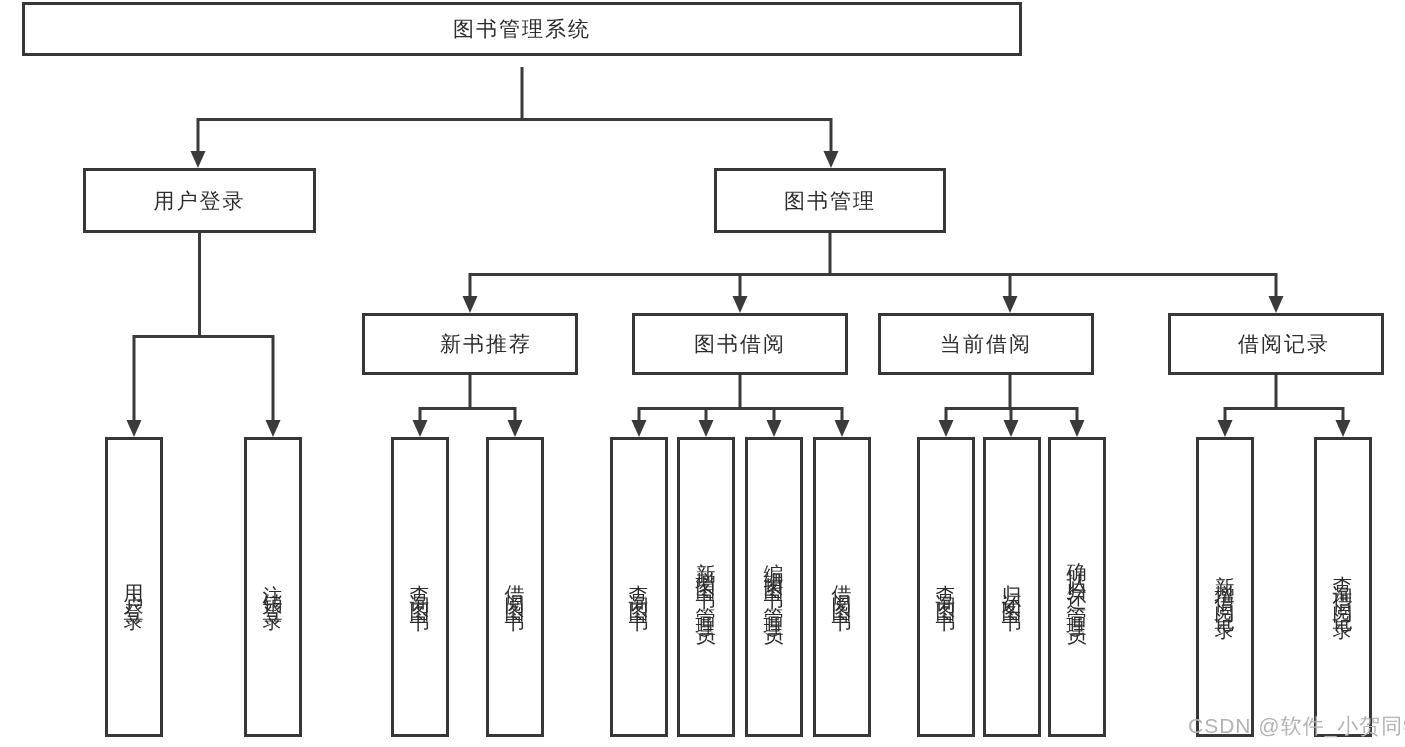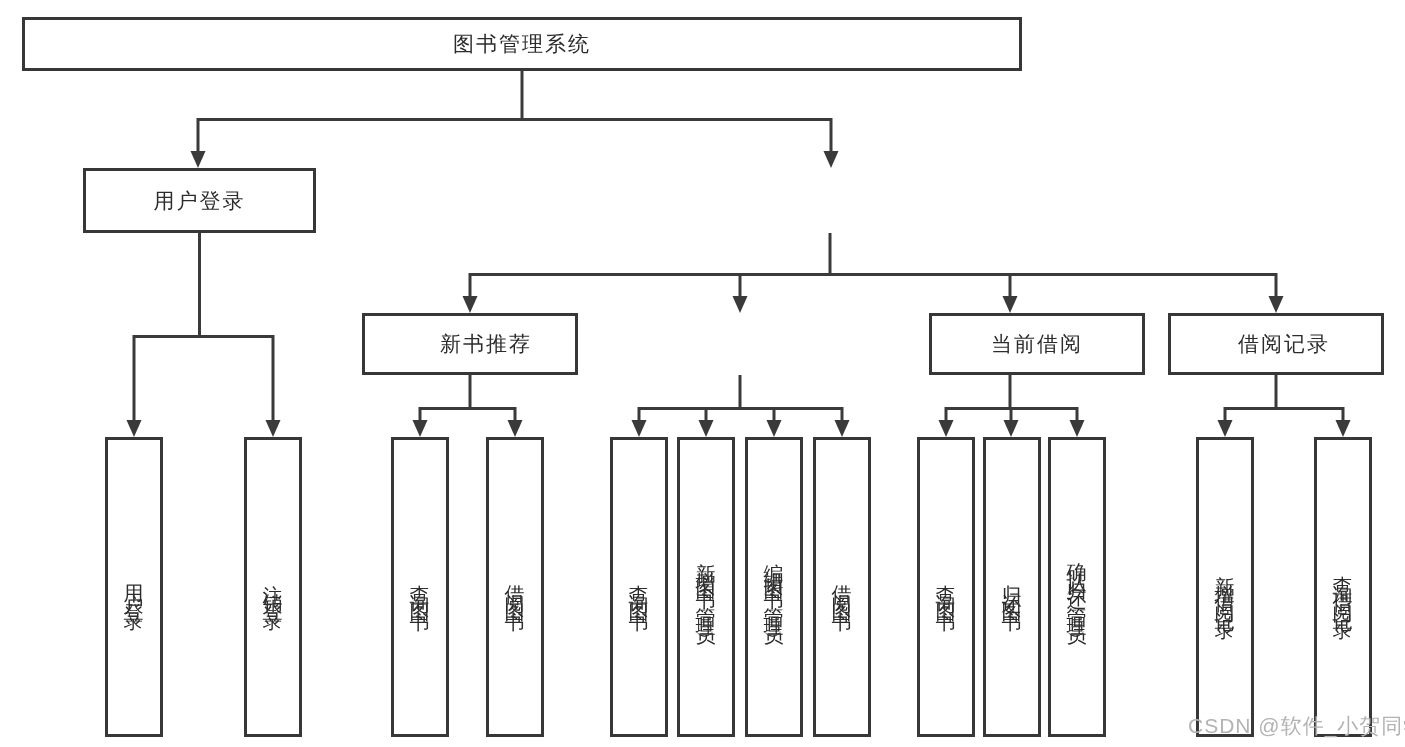--- a/index.html
+++ b/index.html
@@ -22,27 +22,27 @@
     background: #ffffff;
     border: 3px solid #373737;
     box-sizing: border-box;
     display: flex;
     align-items: center;
     justify-content: center;
     color: #2c2c2c;
     z-index: 1;
   }
   .h-label { font-size: 21px; letter-spacing: 2px; white-space: nowrap; }
-  .root-box    { left: 22px;   top: 17px;  width: 1000px; height: 54px; }
+  .root-box    { left: 22px;   top: 2px;  width: 1000px; height: 54px; }
   .l2-login    { left: 83px;   top: 168px; width: 233px;  height: 65px; }
   .l2-mgmt     { left: 714px;  top: 168px; width: 232px;  height: 65px; }
   .l3          { top: 313px; width: 216px; height: 62px; }
   .l3-recommend{ left: 362px; padding-left: 32px; }
   .l3-borrow   { left: 632px; }
-  .l3-current  { left: 929px; text-align: center; }
+  .l3-current  { left: 878px; text-align: center; }
   .l3-records  { left: 1168px; padding-left: 16px; }
   .leaf { top: 437px; width: 58px; height: 300px; }
   .leaf .v-label {
     writing-mode: vertical-rl;
     text-orientation: mixed;
     font-size: 20px;
     letter-spacing: 9px;
     line-height: 1;
     color: #2c2c2c;
   }
@@ -127,23 +127,29 @@
     </g>
   </svg>
 
   <div class="box root-box">
     <span class="h-label">图书管理系统</span>
   </div>
 
   <div class="box l2-login">
     <span class="h-label">用户登录</span>
   </div>
+  <div class="box l2-mgmt">
+    <span class="h-label">图书管理</span>
+  </div>
 
   <div class="box l3 l3-recommend">
     <span class="h-label">新书推荐</span>
+  </div>
+  <div class="box l3 l3-borrow">
+    <span class="h-label">图书借阅</span>
   </div>
   <div class="box l3 l3-current">
     <span class="h-label">当前借阅</span>
   </div>
   <div class="box l3 l3-records">
     <span class="h-label">借阅记录</span>
   </div>
 
   <div class="box leaf leaf-1">
     <span class="v-label">用户登录</span>

